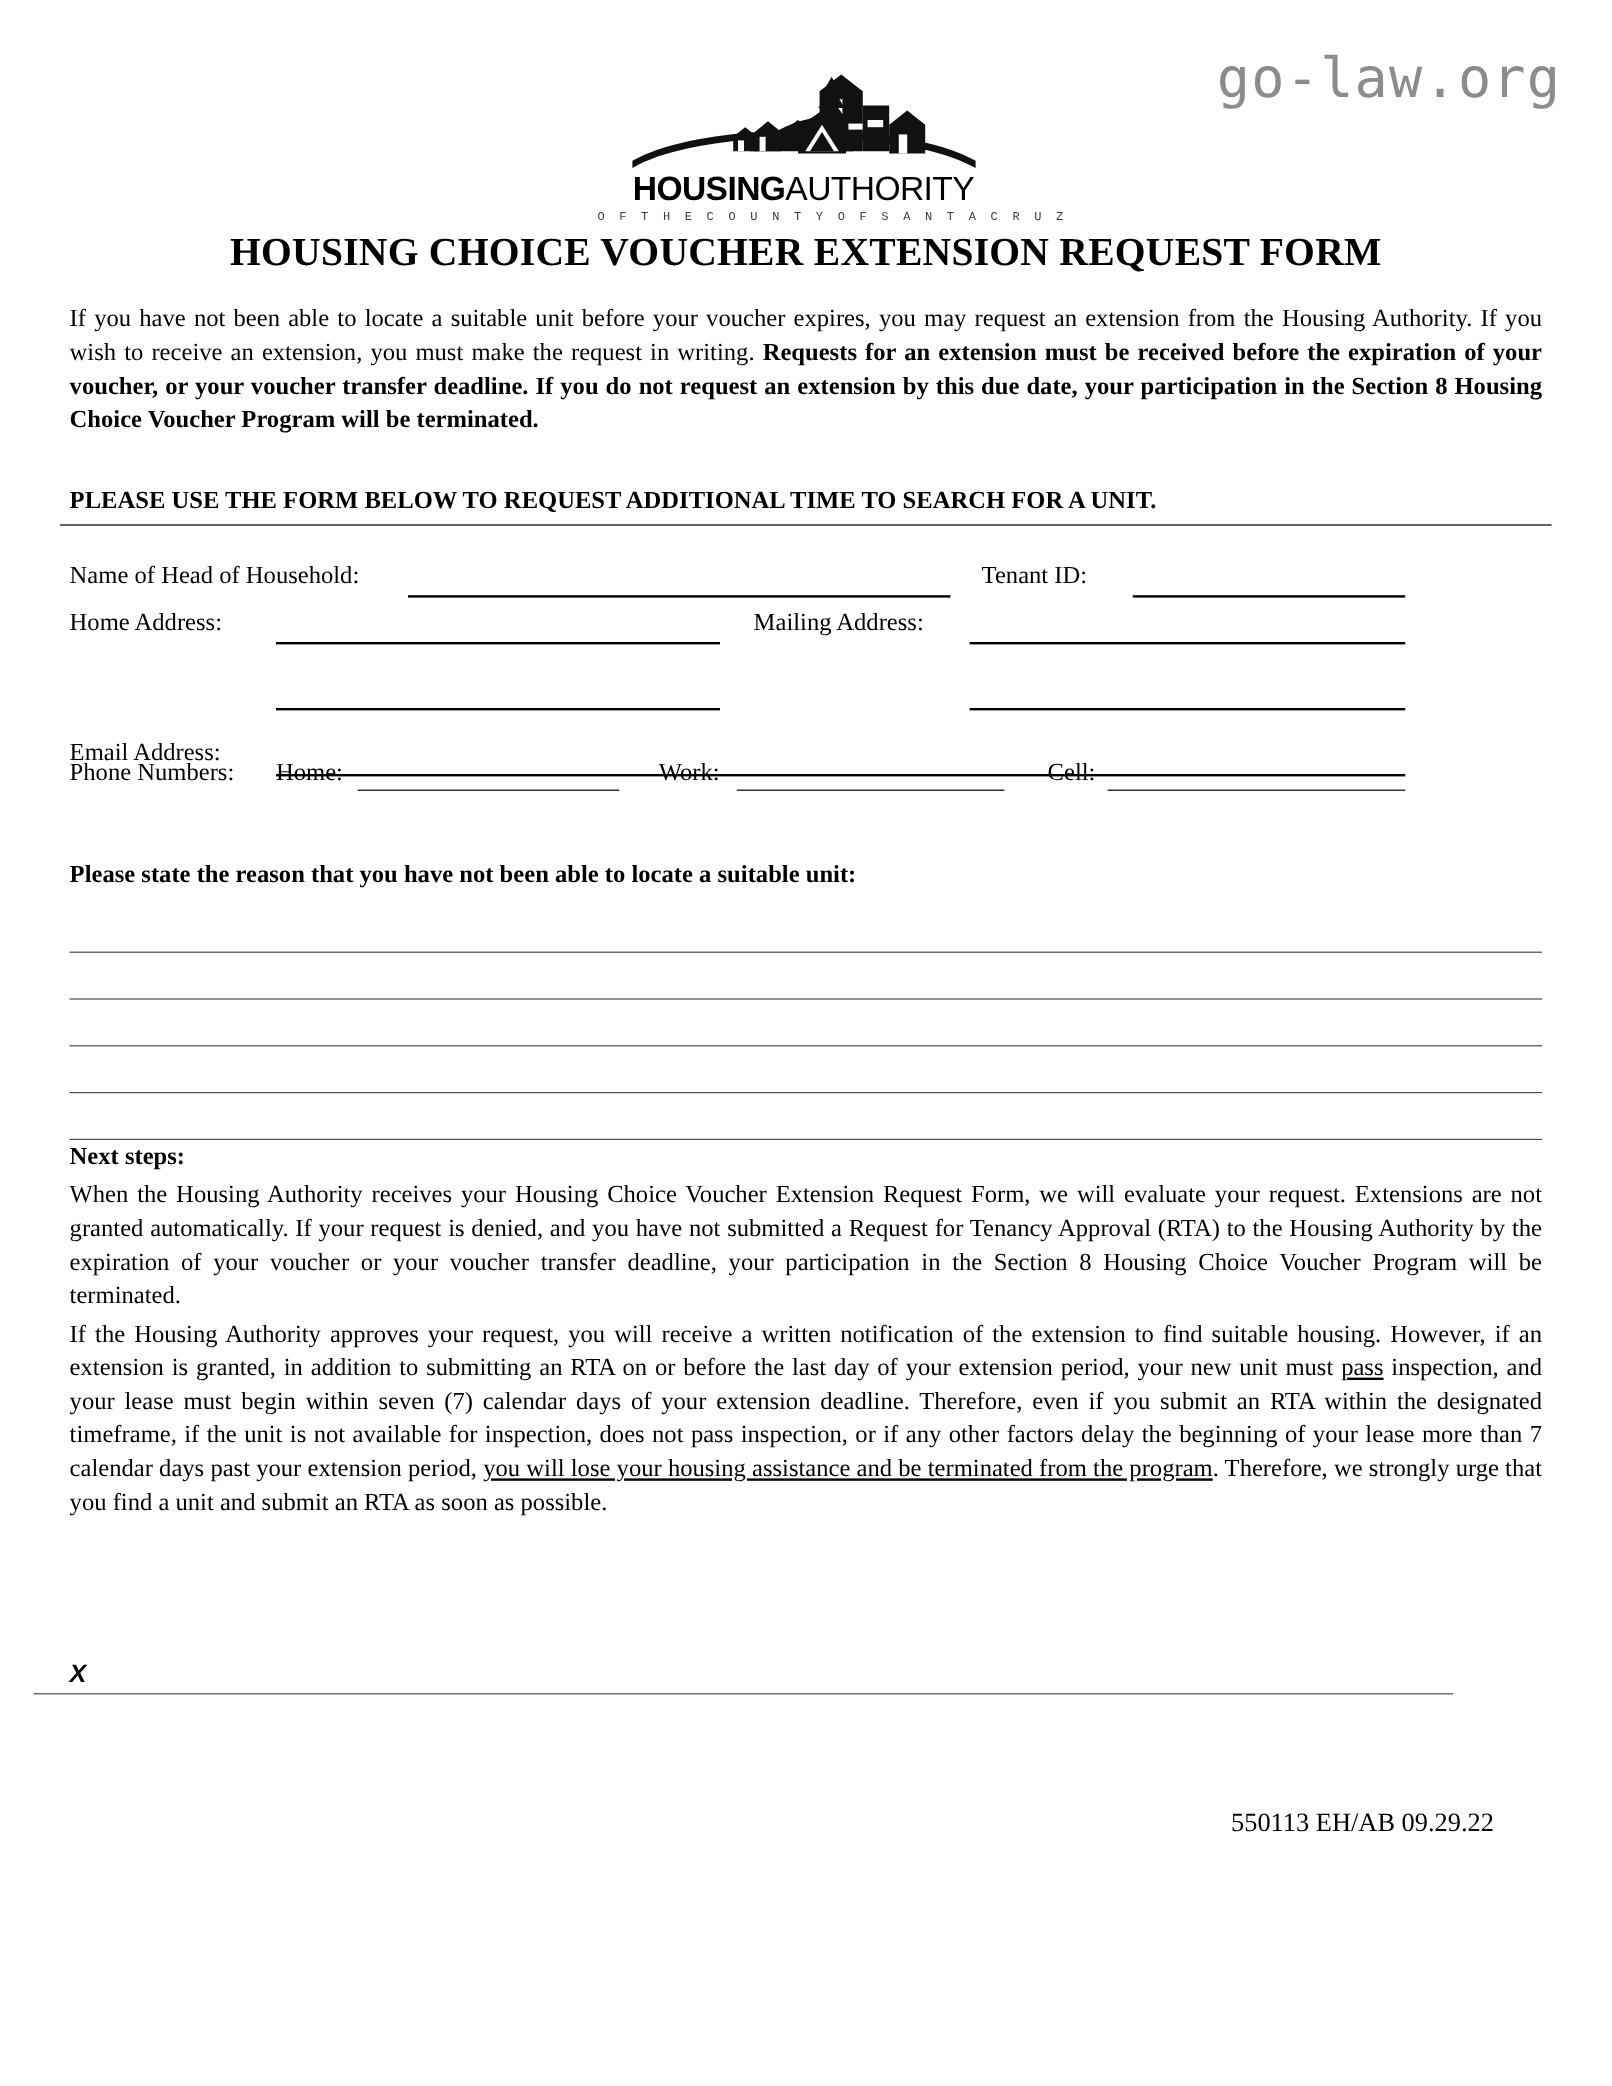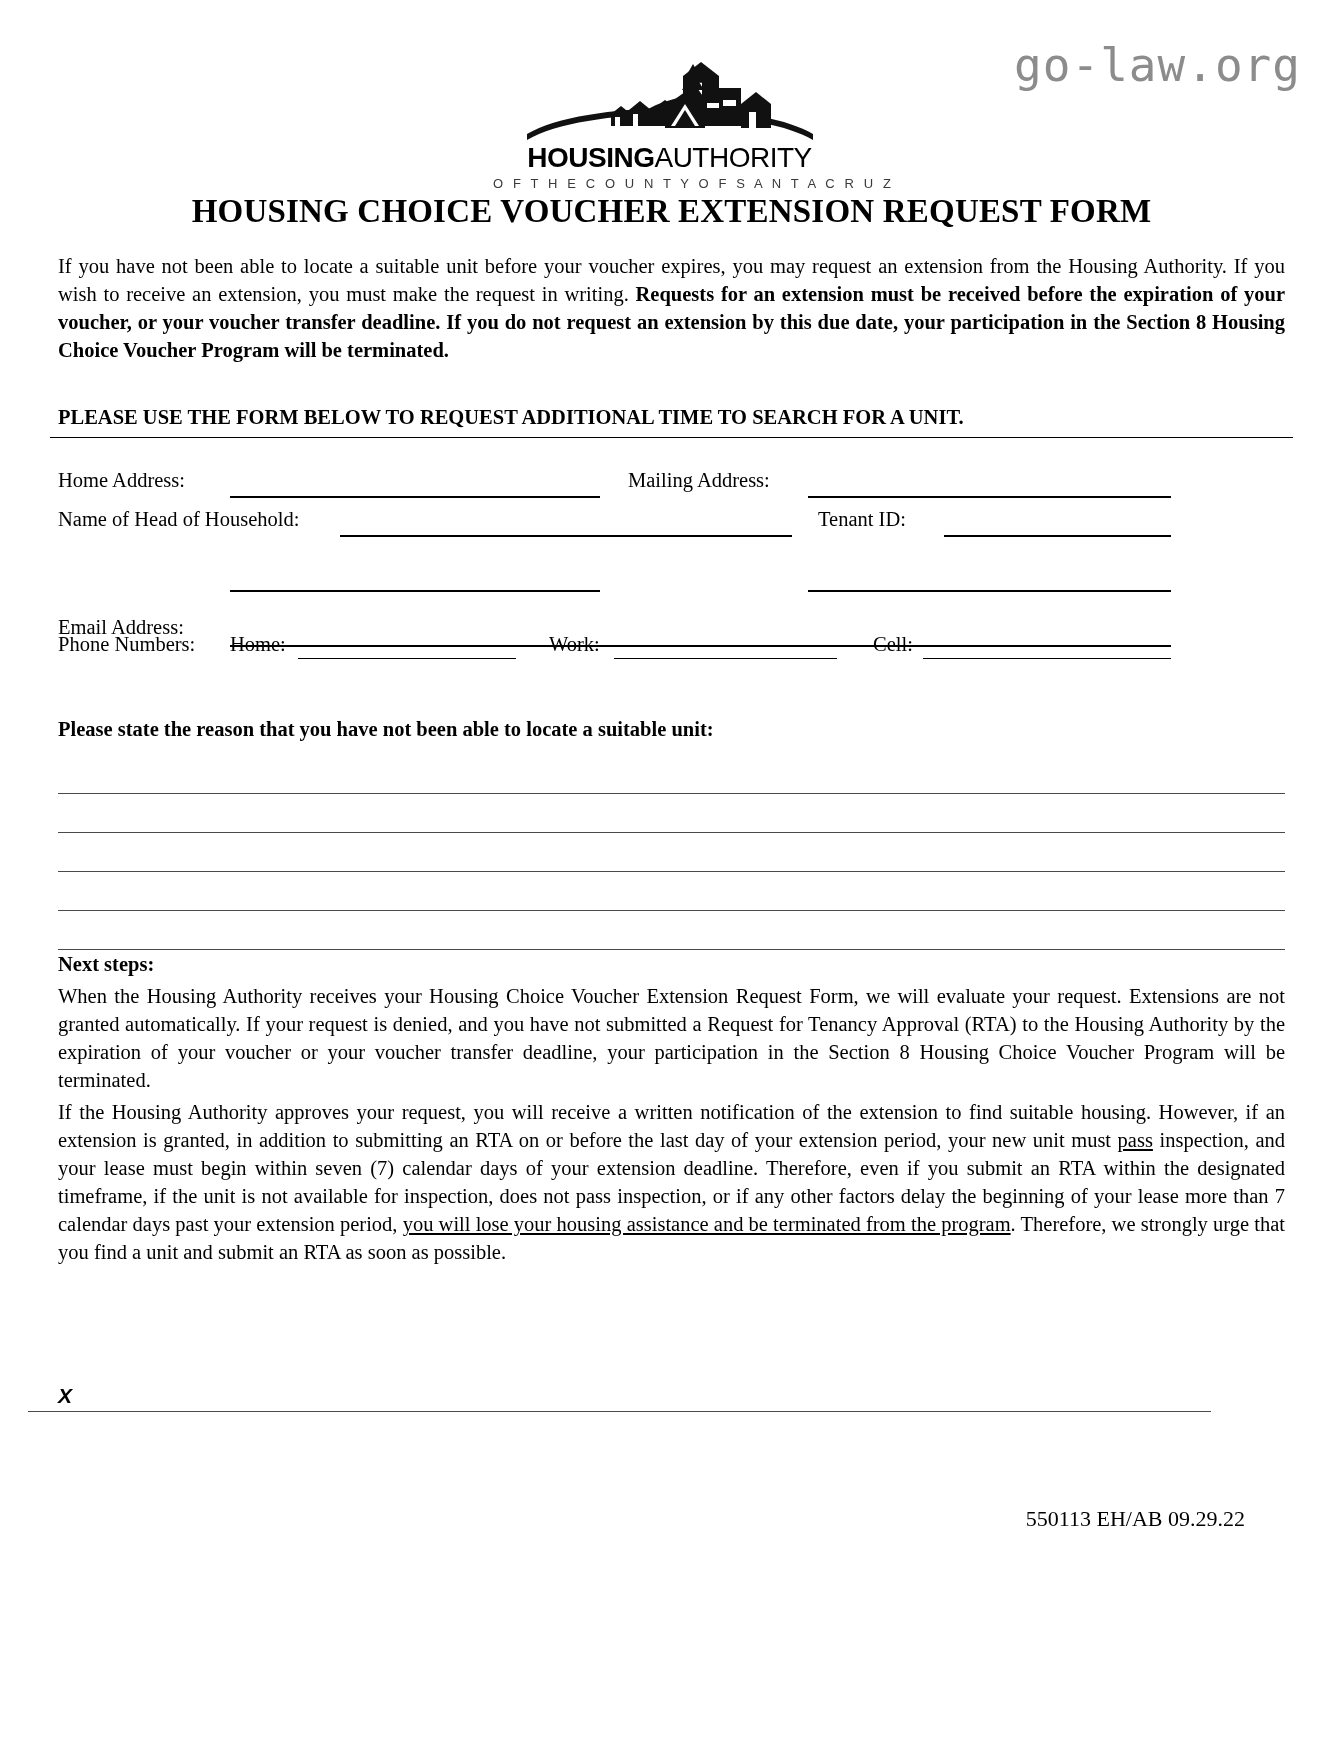--- a/index.html
+++ b/index.html
@@ -55,22 +55,22 @@
     font-family: "Liberation Sans", "DejaVu Sans", sans-serif;
     font-size: 28px;
     letter-spacing: -0.5px;
     white-space: nowrap;
     line-height: 1;
   }
   .logo-word .b { font-weight: 700; }
   .logo-word .l { font-weight: 400; }
   .logo-sub {
     margin-top: 4px;
-    font-family: Liberation Sans, sans-serif;
-    font-size: 13px;
+    font-family: Liberation Mono, monospace;
+    font-size: 10px;
     letter-spacing: 3.1px;
     color: #3a3a3a;
     white-space: nowrap;
     margin-left: 48px;
   }
 
   
   .doc-title {
     position: absolute;
     left: 60px;
@@ -274,31 +274,31 @@
   <div class="intro">
     <span>If you have not been able to locate a suitable unit before your voucher expires, you may request an extension from the Housing Authority.  If you wish to receive an extension, you must make the request in writing.  </span><b>Requests for an extension must be received before the expiration of your voucher, or your voucher transfer deadline.  If you do not request an extension by this due date, your participation in the Section 8 Housing Choice Voucher Program will be terminated.</b>
   </div>
 
   <div class="instruction">PLEASE USE THE FORM BELOW TO REQUEST ADDITIONAL TIME TO SEARCH FOR A UNIT.</div>
   <div class="instruction-rule"></div>
 
   <div class="form">
 
     <div class="frow">
+      <span class="lbl" style="left:0;">Name of Head of Household:</span>
+      <span class="rule" style="left:282px; width:452px; top:30px;"></span>
+      <span class="lbl" style="left:760px;">Tenant ID:</span>
+      <span class="rule" style="left:886px; width:227px; top:30px;"></span>
+    </div>
+
+    <div class="frow">
       <span class="lbl" style="left:0;">Home Address:</span>
       <span class="rule" style="left:172px; width:370px; top:30px;"></span>
       <span class="lbl" style="left:570px;">Mailing Address:</span>
       <span class="rule" style="left:750px; width:363px; top:30px;"></span>
-    </div>
-
-    <div class="frow">
-      <span class="lbl" style="left:0;">Name of Head of Household:</span>
-      <span class="rule" style="left:282px; width:452px; top:30px;"></span>
-      <span class="lbl" style="left:760px;">Tenant ID:</span>
-      <span class="rule" style="left:886px; width:227px; top:30px;"></span>
     </div>
 
     <div class="frow" style="height:56px;">
       <span class="rule" style="left:172px; width:370px; top:46px;"></span>
       <span class="rule" style="left:750px; width:363px; top:46px;"></span>
     </div>
 
     <div class="frow" style="height:30px;">
       <span class="lbl" style="left:0; top:16px;">Email Address:</span>
       <span class="rule" style="left:172px; width:941px; top:45px;"></span>

